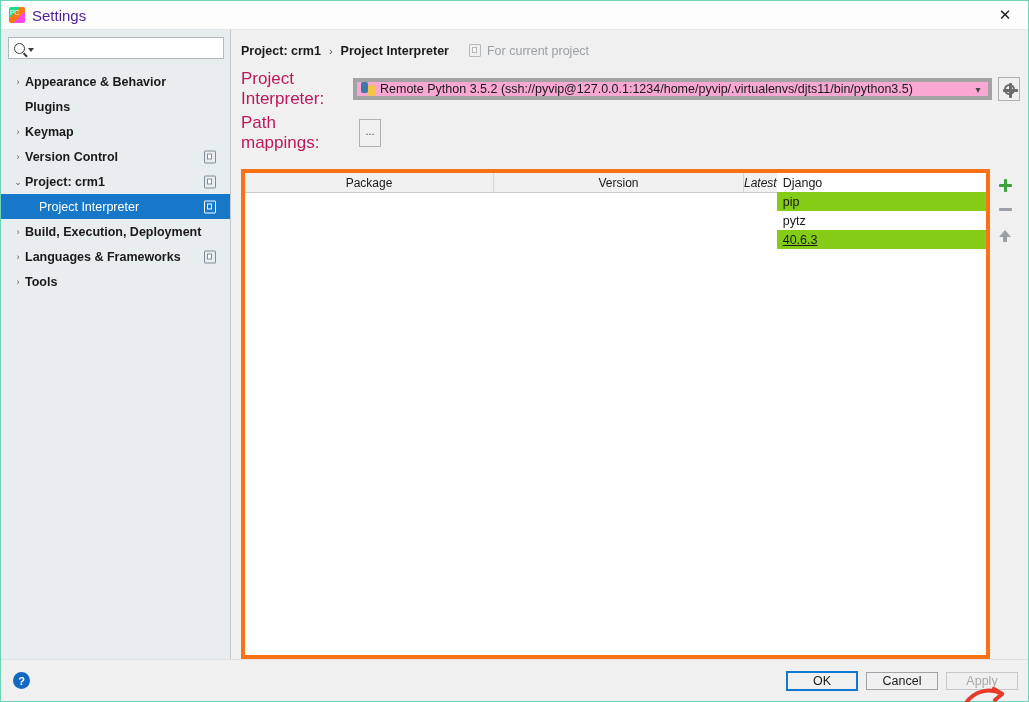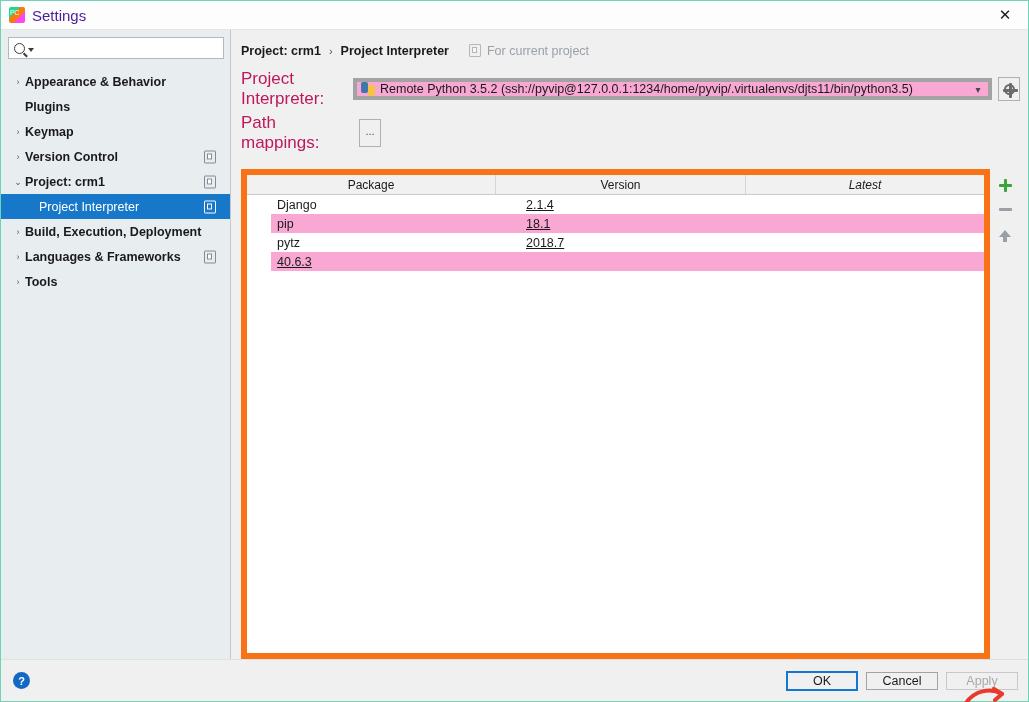--- a/index.html
+++ b/index.html
@@ -158,37 +158,37 @@
     width:20px;height:22px;margin-left:6px;flex:none;
     background:#f0f0f0;border:1px solid #adb1b5;
     display:flex;align-items:center;justify-content:center;
     font-size:11px;color:#4a4a4a;line-height:1;padding-bottom:4px;
   }
   
   .table-area{
     flex:1;display:flex;margin:16px 8px 0 10px;min-height:0;
   }
   .table-box{
-    flex:1;border:6px solid #f97316;background:#fff;display:flex;flex-direction:column;min-width:0;
+    flex:1;border:4px solid #f97316;background:#fff;display:flex;min-width:0;
   }
   .thead{
     height:19px;display:flex;background:#f1f1f1;
     border-bottom:1px solid #c8ccd0;flex:none;
   }
   .th{
     display:flex;align-items:center;justify-content:center;
     font-size:12px;color:#1a1a1a;box-sizing:border-box;
   }
   .th.c1{width:249px;flex:none;border-right:1px solid #d2d6da;}
   .th.c2{width:250px;flex:none;border-right:1px solid #d2d6da;}
   .th.c3{flex:1;font-style:italic;}
-  .tbody{flex:1;overflow:hidden;margin-left:24px;}
+  .tbody{flex:1;overflow:hidden;}
   .tr{height:19px;display:flex;align-items:center;}
   .tr.odd{background:#ffffff;}
-  .tr.even{background:#f9a8d4;}
+  .tr.even{background:#84cc16;}
   .td{font-size:12.5px;color:#1a1a1a;box-sizing:border-box;padding-left:6px;white-space:nowrap;overflow:hidden;}
   .td.c1{width:249px;flex:none;}
   .td.c2{width:250px;flex:none;text-decoration:underline;}
   .td.c3{flex:1;}
   .side-tools{
     width:30px;flex:none;display:flex;flex-direction:column;
     align-items:center;padding-top:4px;
   }
   .tool-btn{
     width:24px;height:24px;display:flex;align-items:center;justify-content:center;

